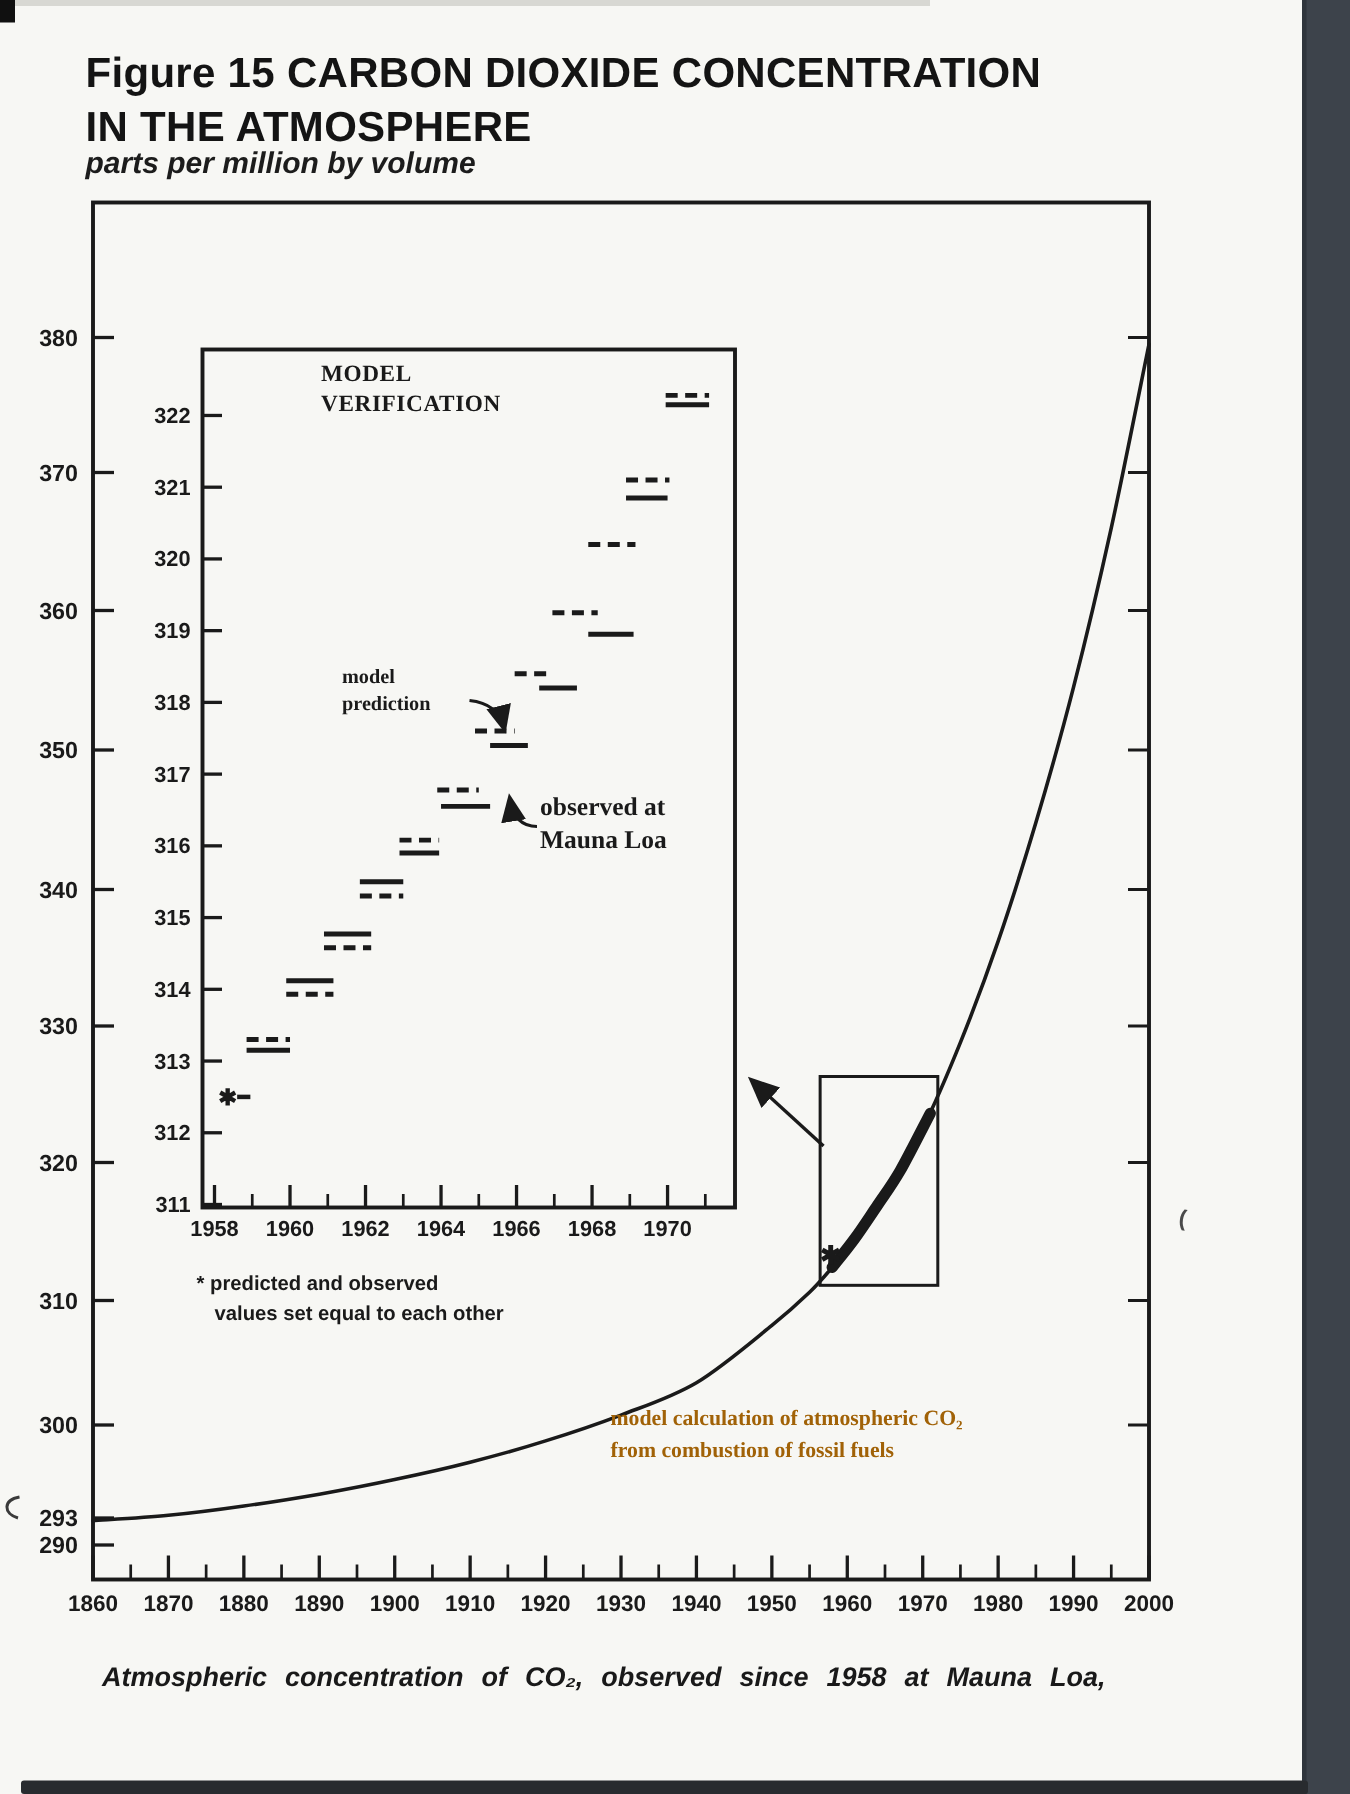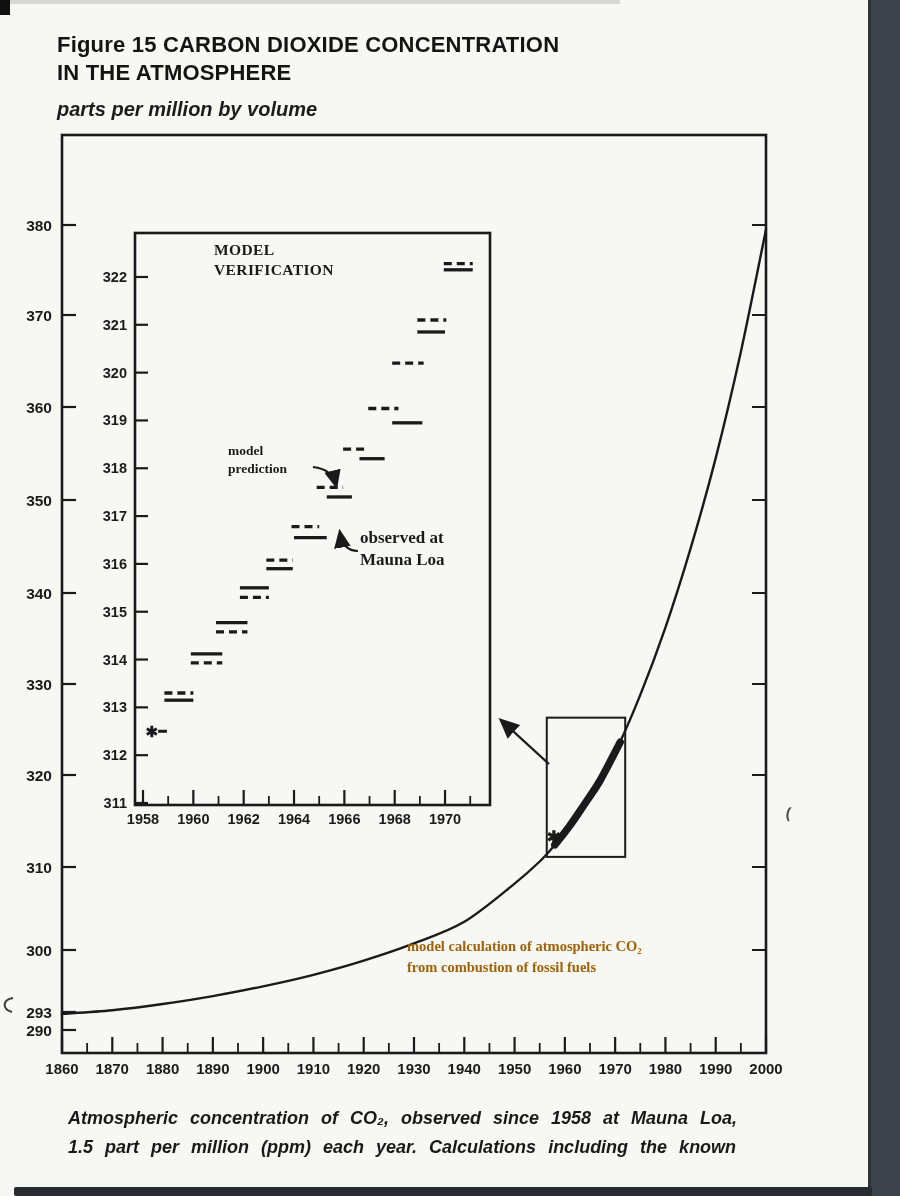--- a/index.html
+++ b/index.html
@@ -1,20 +1,20 @@
 <!DOCTYPE html>
 <html><head>
 <meta charset="utf-8">
 <style>
   html,body{margin:0;padding:0;}
   body{width:900px;height:1196px;position:relative;background:#e9e9e6;font-family:"Liberation Sans",sans-serif;}
   #page{position:absolute;left:0;top:0;width:900px;height:1196px;background:#f7f7f4;overflow:hidden;}
   .pre{white-space:pre-line;font-family:Liberation Serif, serif;}
   .abs{position:absolute;}
-  #figure-title{left:57px;top:31px;font-size:22px;font-weight:bold;line-height:1.28;letter-spacing:.2px;color:#141414;}
+  #figure-title{left:57px;top:31px;font-size:28px;font-weight:bold;line-height:1.28;letter-spacing:.2px;color:#141414;}
   #units-label{left:57px;top:98px;font-size:20px;font-weight:bold;font-style:italic;color:#1c1c1c;}
   #inset-title{left:214px;top:240px;font-size:15.5px;font-weight:bold;line-height:1.3;letter-spacing:.4px;color:#1a1a1a;}
   #ann-model-prediction{left:228px;top:442px;font-size:13.5px;font-weight:bold;line-height:1.3;color:#1a1a1a;}
   #ann-observed{left:360px;top:527px;font-size:17px;font-weight:bold;line-height:1.3;color:#1a1a1a;}
   #ann-model-calc{left:407px;top:936px;font-size:14.5px;font-weight:bold;line-height:1.45;color:#a16207;}
   #inset-footnote{left:131px;top:846px;font-size:13.5px;font-weight:bold;line-height:1.5;color:#1a1a1a;}
   #inset-footnote .l2{margin-left:12px;}
   #figure-caption{left:44px;top:1104px;width:760px;font-size:18px;font-weight:bold;font-style:italic;line-height:1.6;word-spacing:7px;color:#191919;margin-left:24px;}
   #chart-svg{position:absolute;left:0;top:0;}
   
@@ -202,24 +202,27 @@
 
   <div class="abs pre" id="ann-model-prediction" style="white-space:pre-line">model
 prediction</div>
 
   <div class="abs pre" id="ann-observed" style="white-space:pre-line">observed at
 Mauna Loa</div>
 
   <div class="abs pre" id="ann-model-calc" style="white-space:pre-line">model calculation of atmospheric CO₂
 from combustion of fossil fuels</div>
 
+  <div class="abs" id="inset-footnote">
+    <div>* predicted and observed</div>
+    <div class="l2">values set equal to each other</div>
+  </div>
 
   <div class="abs" id="figure-caption">
     <div>Atmospheric concentration of CO₂, observed since 1958 at Mauna Loa,</div>
-    <div>1.5 part per million (ppm) each year. Calculations including the known</div>
   </div>
 
   <div class="abs" id="artifact-paren">(</div>
 
   <div class="abs" id="smudge-top"></div>
   <div class="abs" id="notch-topleft"></div>
   <div class="abs" id="band-right"></div>
   <div class="abs" id="band-bottom"></div>
 </div>
 

